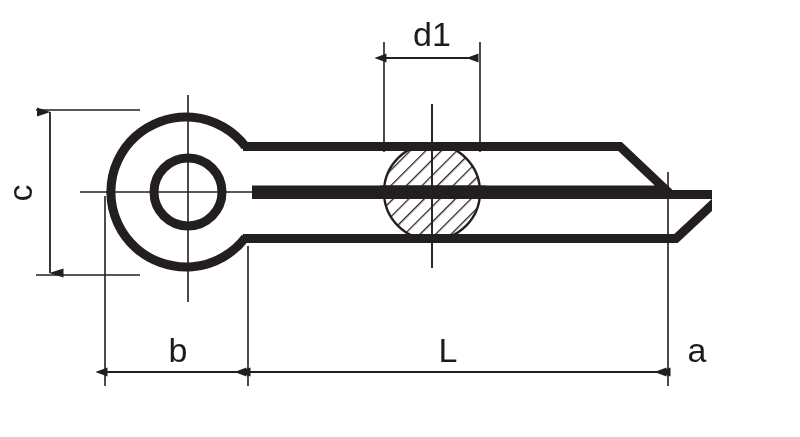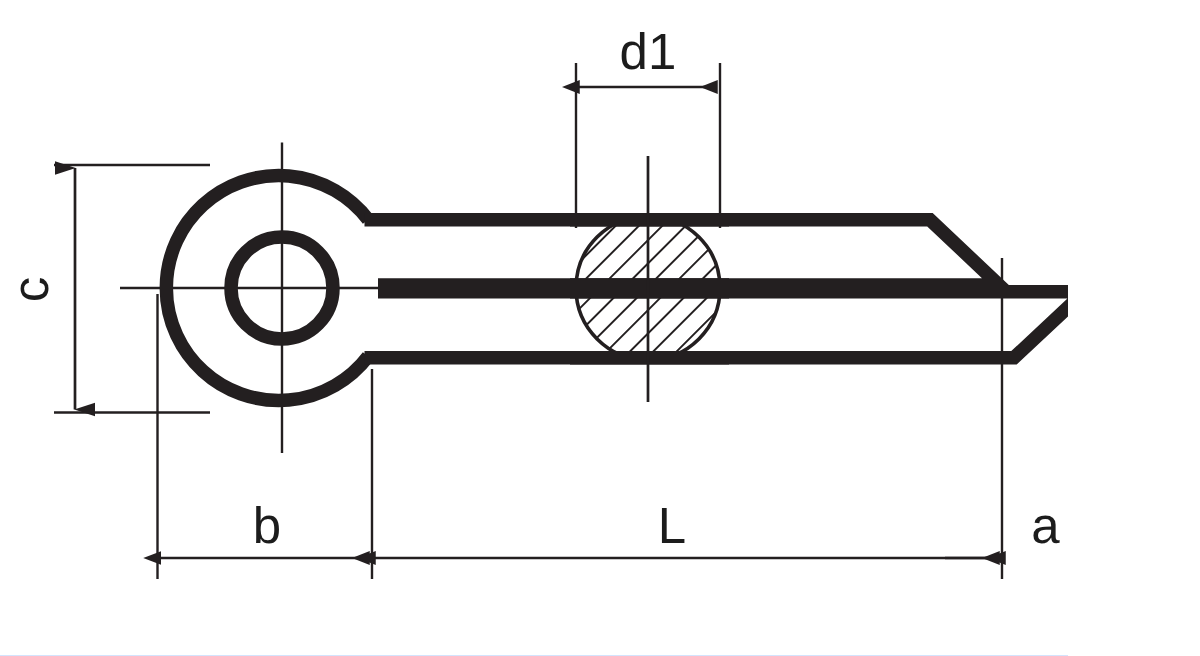--- a/index.html
+++ b/index.html
@@ -7,21 +7,21 @@
     padding: 0;
     background: #ffffff;
   }
   body {
     font-family: "Liberation Sans", sans-serif;
   }
   #drawing-root {
     position: relative;
     width: 712px;
     height: 437px;
-    background: #3b82f6;
+    background: #c4b5fd;
     overflow: hidden;
   }
   svg#tech-drawing {
     display: block;
     width: 800px;
     height: 437px;
   }
   .dim-label {
     font-family: "Liberation Sans", sans-serif;
     font-size: 34px;

